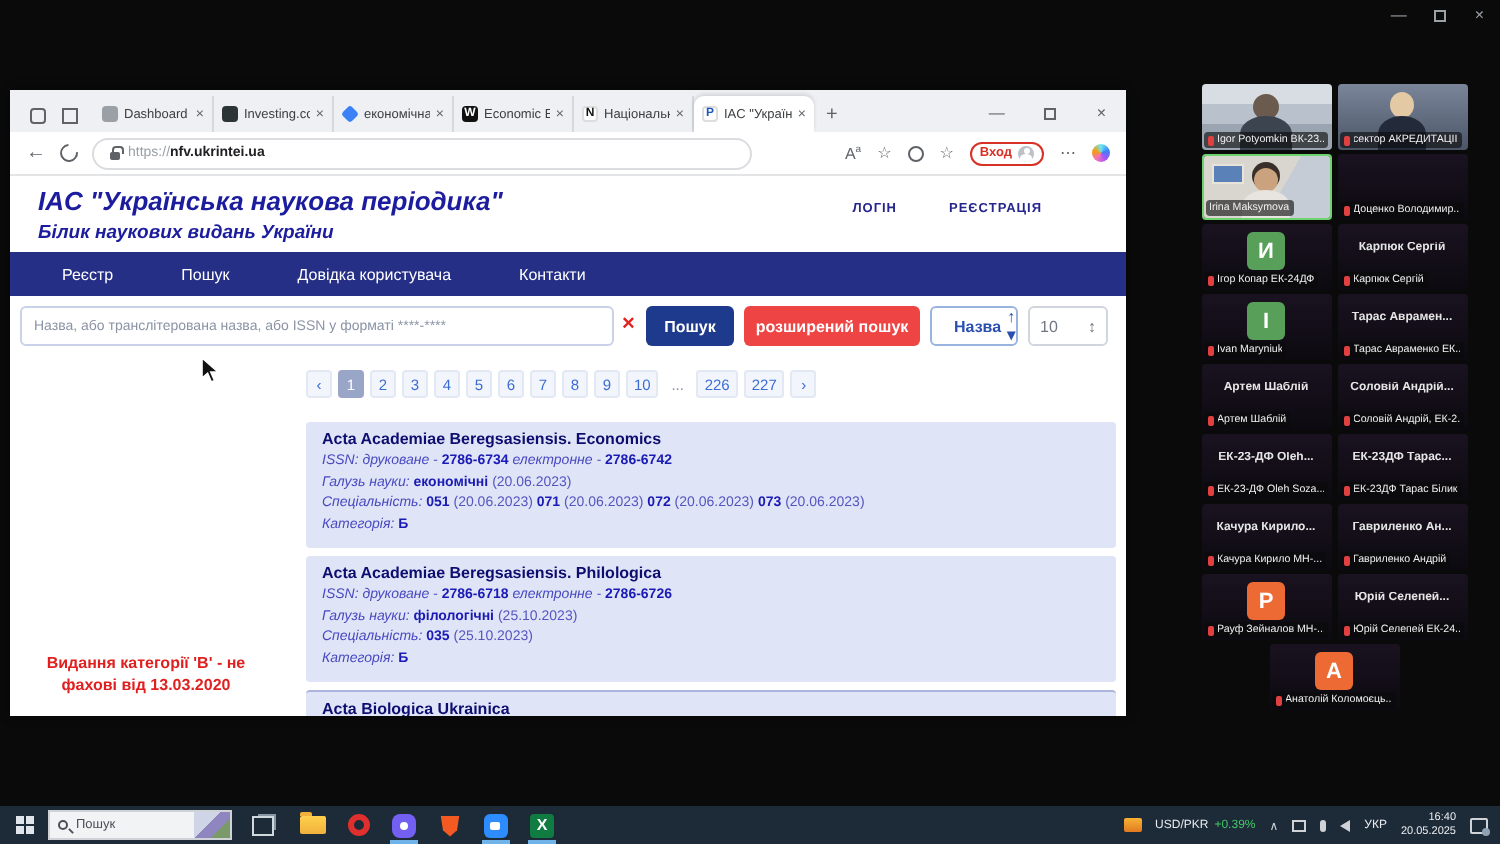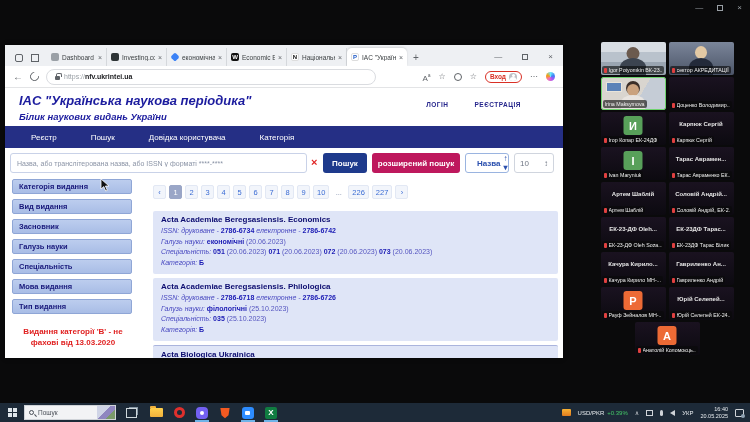--- a/index.html
+++ b/index.html
@@ -74,21 +74,21 @@
 
   
   #search-input { position:absolute; left:5px; top:64px; width:297px; height:20px;
     border:1px solid #c9d2e8; border-radius:3px; font-size:7px; color:#333; padding:0 6px;
     font-family:"Liberation Sans",sans-serif; }
   #search-input::placeholder { color:#8a93a5; }
   #clear-x { position:absolute; left:306px; top:67px; color:#e02424; font-size:11px; font-weight:bold; }
   .btn { position:absolute; top:64px; height:20px; border-radius:3px; display:flex;
     align-items:center; justify-content:center; font-size:8px; font-weight:bold; color:#fff; }
   #btn-search { left:318px; width:44px; background:#1e3a8c; }
-  #btn-adv { left:367px; width:88px; background:#be185d; }
+  #btn-adv { left:367px; width:88px; background:#ef4444; }
   #btn-sort { left:460px; width:44px; background:#fff; border:1px solid #9ab4e0; color:#2a4fae;padding-left:11px; }
   #btn-sort .arr { margin-left:3px; }
   #sel-size { left:509px; width:40px; background:#fff; border:1px solid #d0d5de; color:#707784;
     font-weight:normal; justify-content:space-between; padding:0 5px; }
 
   
   #filters { position:absolute; left:7px; top:90px; width:120px; display:flex;
     flex-direction:column; gap:5px; }
   .filter-btn { height:15px; background:linear-gradient(#bccdee,#a9bde6); border:1px solid #8fa6d6;
     border-radius:2px; display:flex; align-items:center; padding-left:6px; font-size:7.5px;
@@ -284,45 +284,36 @@
       <div id="site-title">IAC "Українська наукова періодика"</div>
       <div id="site-sub">Білик наукових видань України</div>
       <div id="auth">
         <span>ЛОГІН</span>
         <span>РЕЄСТРАЦІЯ</span>
       </div>
       <div id="mainnav">
           <span>Реєстр</span>
           <span>Пошук</span>
           <span>Довідка користувача</span>
-          <span>Категорія</span>
+          <span>Контакти</span>
         </div>
 
       <input id="search-input" type="text" placeholder="Назва, або транслітерована назва, або ISSN у форматі ****-****" style="">
       <span id="clear-x">×</span>
       <div class="btn" id="btn-search">Пошук</div>
       <div class="btn" id="btn-adv">розширений пошук</div>
       <div class="btn" id="btn-sort">
         <span>Назва</span>
         <span class="arr">↑ ▾</span>
       </div>
       <div class="btn" id="sel-size">
         <span>10</span>
         <span>↕</span>
       </div>
 
-      <div id="filters">
-          <div class="filter-btn">Категорія видання</div>
-          <div class="filter-btn">Вид видання</div>
-          <div class="filter-btn">Засновник</div>
-          <div class="filter-btn">Галузь науки</div>
-          <div class="filter-btn">Спеціальність</div>
-          <div class="filter-btn">Мова видання</div>
-          <div class="filter-btn">Тип видання</div>
-        </div>
       <div id="notice">Видання категорії 'В' - не фахові від 13.03.2020</div>
 
       <div id="pagination">
           <div class="pg">‹</div>
           <div class="pg active">1</div>
           <div class="pg">2</div>
           <div class="pg">3</div>
           <div class="pg">4</div>
           <div class="pg">5</div>
           <div class="pg">6</div>

